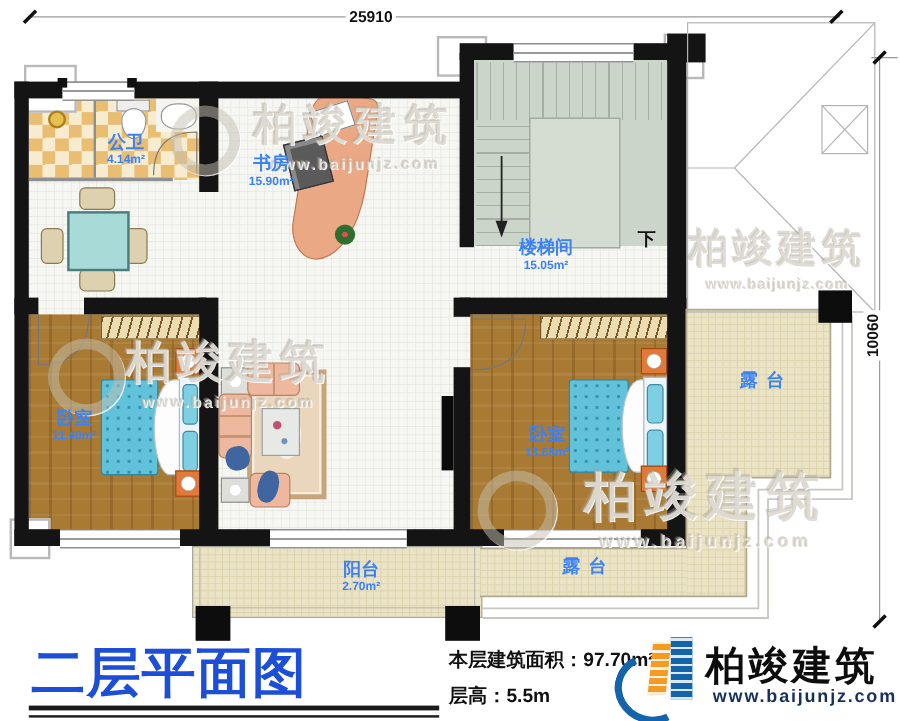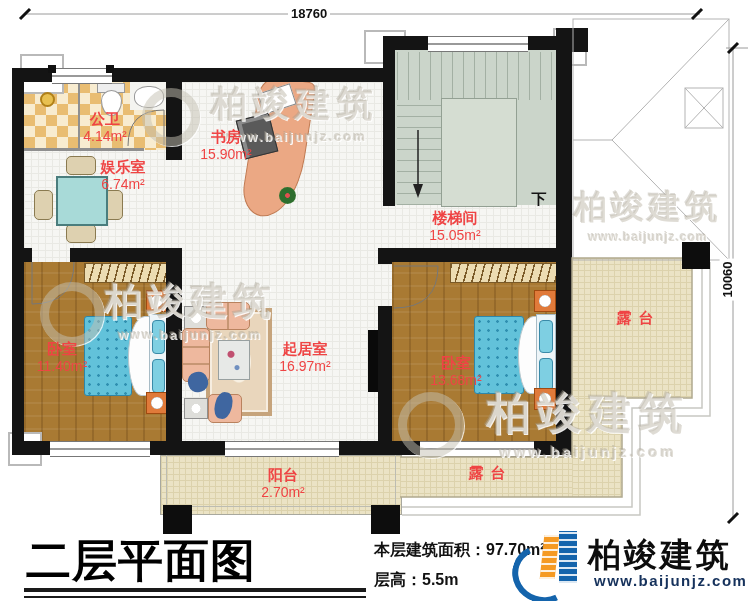--- a/index.html
+++ b/index.html
@@ -43,34 +43,34 @@
   .pillow{position:absolute;background:#7ecfe2;border:1px solid #3a8aa8;border-radius:4px;}
   .nstand{background:#e07a3a;border:1px solid #a04a10;
           background-image:radial-gradient(circle at 50% 50%,#ffffff 0 38%,#c8c8c8 40%,#e07a3a 46%);}
   .wardrobe{background:#ecdcb2;border:1px solid #7a5a28;
             background-image:repeating-linear-gradient(105deg,#7a5a28 0 1.5px,transparent 1.5px 8px);}
   .chair{background:#ded1b0;border:1px solid #8a7a50;border-radius:5px;}
   .treads-v{background-image:repeating-linear-gradient(90deg,#a3b0a3 0 1px,transparent 1px 11px);}
   .treads-h{background-image:repeating-linear-gradient(0deg,#a3b0a3 0 1px,transparent 1px 11px);}
   .landing{background:#d5ddd2;border:1px solid #93a093;}
   
-  .room-label{position:absolute;z-index:30;text-align:center;color:#ef4444;line-height:1.2;}
+  .room-label{position:absolute;z-index:30;text-align:center;color:#3b82f6;line-height:1.2;}
   .room-name{font-size:15px;font-weight:bold;display:block;}
-  .room-area{font-size:14px;font-weight:normal;display:block;}
+  .room-area{font-size:10px;font-weight:bold;display:block;}
   .spread .room-name{letter-spacing:7px;padding-left:7px;}
   .dim{position:absolute;z-index:60;font-size:13px;font-weight:bold;color:#111;background:#fff;padding:0 3px;}
   
   .wm{position:absolute;z-index:28;text-align:center;color:rgba(196,191,178,.55);
       text-shadow:1px 1px 0 rgba(255,255,255,.9),-1px -1px 0 rgba(160,154,140,.35);pointer-events:none;}
   .wm-name{display:block;font-weight:900;}
   .wm-url{display:block;font-weight:700;}
   .wm-badge{position:absolute;z-index:28;border-radius:50%;
             border:9px solid rgba(196,191,178,.5);box-shadow:1px 1px 0 rgba(255,255,255,.8);}
   
-  .tb-title{position:absolute;left:26px;top:531px;font-size:45px;font-weight:900;color:#000000;
+  .tb-title{position:absolute;left:26px;top:531px;font-size:45px;font-weight:900;color:#1d4ed8;
             letter-spacing:1px;z-index:50;}
   .tb-scale{position:absolute;left:270px;top:540px;font-size:37px;font-weight:400;color:#111;z-index:50;}
   .tb-underline1{position:absolute;left:24px;top:588px;width:342px;border-top:4px solid #1a1a1a;z-index:50;}
   .tb-underline2{position:absolute;left:24px;top:596px;width:342px;border-top:2px solid #1a1a1a;z-index:50;}
   .tb-info1{position:absolute;left:374px;top:540px;font-size:16px;font-weight:600;color:#111;z-index:50;}
   .tb-info2{position:absolute;left:374px;top:570px;font-size:16px;font-weight:600;color:#111;z-index:50;}
   .brand-name{position:absolute;left:588px;top:533px;font-size:33px;font-weight:900;color:#0d0d0d;
               letter-spacing:3px;z-index:50;}
   .brand-url{position:absolute;left:594px;top:572px;font-size:15px;font-weight:700;color:#16325c;
              letter-spacing:1.5px;z-index:50;}
@@ -223,57 +223,49 @@
     <g>
       <path d="M418,130 L418,186" stroke="#222" stroke-width="1.5" fill="none"></path>
       <polygon points="413,184 423,184 418,198" fill="#222"></polygon>
     </g>
   </svg>
 
   <div class="room-label" style="left:70px;top:110px;width:70px;">
     <span class="room-name">公卫</span>
     <span class="room-area">4.14m²</span>
   </div>
-  <div class="room-label" style="left:86px;top:158px;width:74px;">
-    <span class="room-name">娱乐室</span>
-    <span class="room-area">6.74m²</span>
-  </div>
   <div class="room-label" style="left:190px;top:128px;width:72px;">
     <span class="room-name">书房</span>
     <span class="room-area">15.90m²</span>
   </div>
-  <div class="room-label" style="left:414px;top:209px;width:82px;">
+  <div class="room-label" style="left:414px;top:198px;width:82px;">
     <span class="room-name">楼梯间</span>
     <span class="room-area">15.05m²</span>
   </div>
   <div class="downlbl">下</div>
   <div class="room-label" style="left:26px;top:340px;width:72px;">
     <span class="room-name">卧室</span>
     <span class="room-area">11.40m²</span>
   </div>
-  <div class="room-label" style="left:268px;top:340px;width:74px;">
-    <span class="room-name">起居室</span>
-    <span class="room-area">16.97m²</span>
-  </div>
   <div class="room-label" style="left:420px;top:354px;width:72px;">
     <span class="room-name">卧室</span>
     <span class="room-area">13.68m²</span>
   </div>
-  <div class="room-label" style="left:247px;top:466px;width:72px;">
+  <div class="room-label" style="left:265px;top:466px;width:72px;">
     <span class="room-name">阳台</span>
     <span class="room-area">2.70m²</span>
   </div>
   <div class="room-label spread" style="left:598px;top:309px;width:74px;">
     <span class="room-name">露台</span>
   </div>
   <div class="room-label spread" style="left:450px;top:464px;width:74px;">
     <span class="room-name">露台</span>
   </div>
 
-  <div class="dim" style="left:288px;top:6px;">18760</div>
+  <div class="dim" style="left:288px;top:6px;">25910</div>
   <div class="dim" style="left:706px;top:272px;transform:rotate(-90deg);">10060</div>
 
   <div class="wm-badge" style="left:142px;top:88px;width:40px;height:40px;"></div>
   <div class="wm" style="left:190px;top:80px;width:210px;">
     <span class="wm-name" style="font-size:36px;letter-spacing:6px;">柏竣建筑</span>
     <span class="wm-url" style="font-size:13px;letter-spacing:2px;">www.baijunjz.com</span>
   </div>
   <div class="wm" style="left:548px;top:185px;width:200px;">
     <span class="wm-name" style="font-size:33px;letter-spacing:4px;">柏竣建筑</span>
     <span class="wm-url" style="font-size:12px;letter-spacing:1px;">www.baijunjz.com</span>

